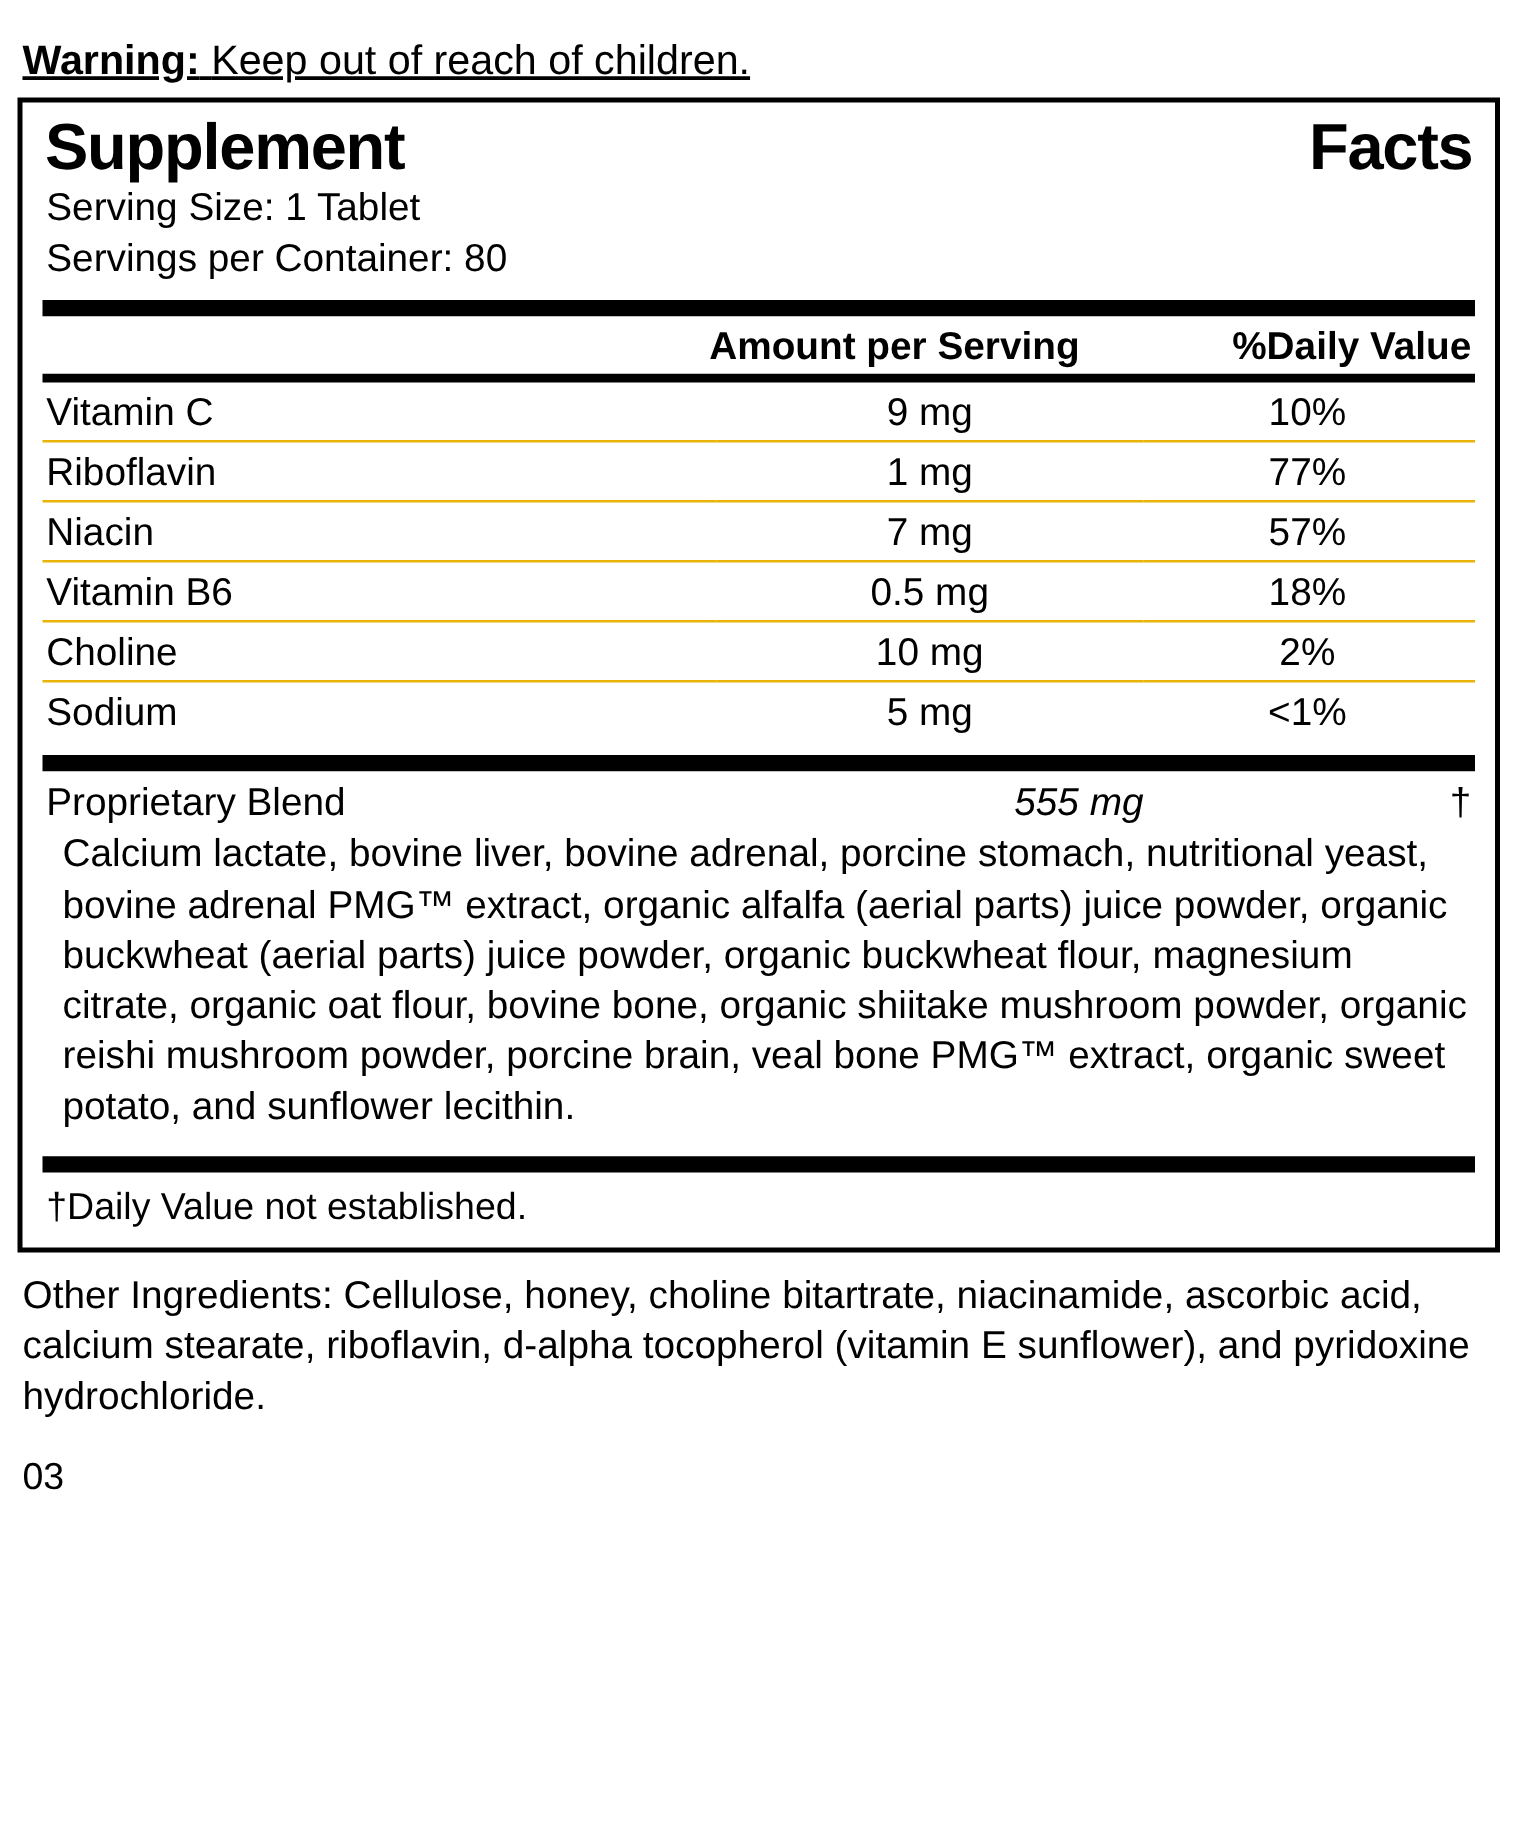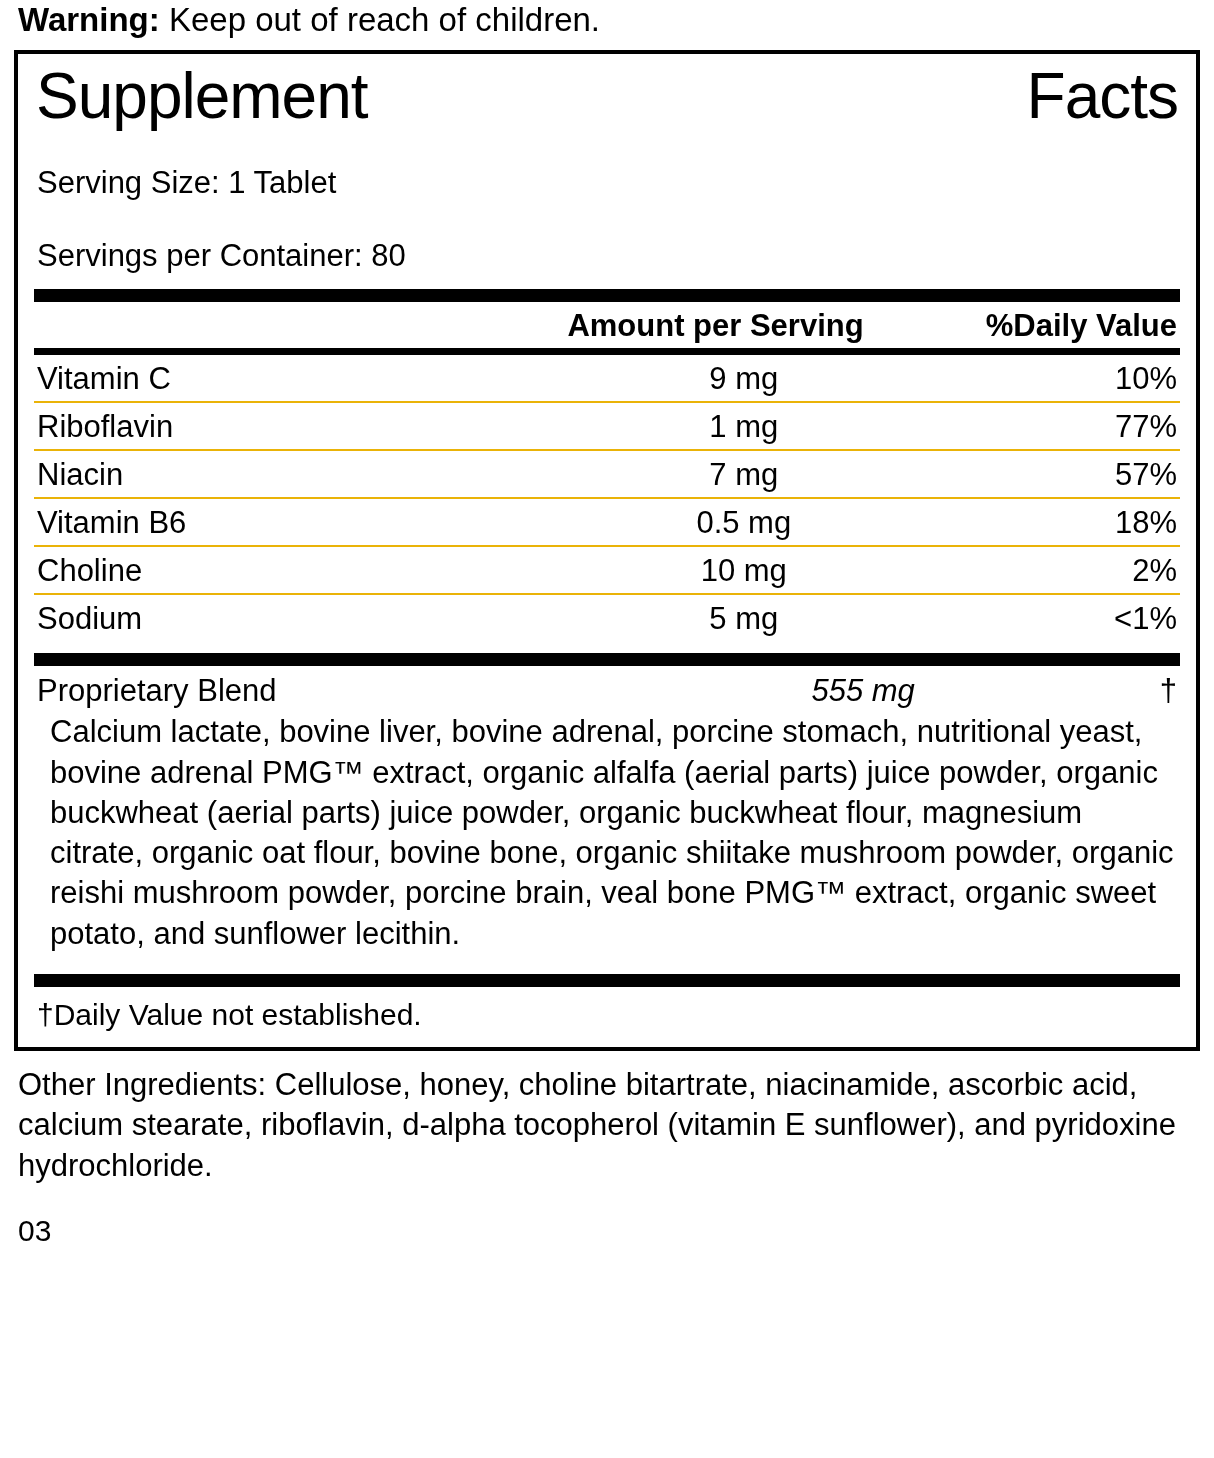--- a/index.html
+++ b/index.html
@@ -19,50 +19,50 @@
     width: 1214px;
     height: 1458px;
     box-sizing: border-box;
     padding: 0 14px;
   }
 
   
   .warning {
     font-size: 33px;
     line-height: 1.1;
-    padding: 2px 0 12px 4px;
+    padding: 30px 0 12px 4px;
     white-space: nowrap;
+    text-decoration: underline;
   }
   .warning .lbl {
     font-weight: bold;
   }
 
   
   .panel {
     border: 4px solid #000;
     box-sizing: border-box;
     padding: 6px 16px 10px 16px;
   }
 
   .sf-title {
-    font-size: 64px;
-    font-weight: normal;
+    font-size: 52px;
+    font-weight: bold;
     letter-spacing: -1px;
     line-height: 1.08;
     display: flex;
     justify-content: space-between;
     padding: 2px 2px 0 2px;
     align-items: center;
   }
 
   .serving-line {
     font-size: 31px;
     line-height: 1.32;
     padding-left: 3px;
-    margin-top: 32px;
   }
 
   .rule-thick {
     height: 13px;
     background: #000;
     margin: 12px 0 0 0;
   }
   .rule-med {
     height: 7px;
     background: #000;
@@ -76,21 +76,21 @@
     table-layout: fixed;
   }
   table.facts td {
     font-size: 31px;
     line-height: 1.0;
     padding: 8px 0 7px 0;
     vertical-align: bottom;
   }
   .col-name  { width: 47%; text-align: left; padding-left: 3px !important; }
   .col-amt   { width: 30%; text-align: center; }
-  .col-dv    { width: 23%; text-align: right; padding-right: 3px !important; }
+  .col-dv    { width: 23%; text-align: center; padding-right: 3px !important; }
 
   .hdr td {
     font-weight: bold;
     font-size: 32px;
     padding: 10px 0 10px 0;
   }
   .hdr .col-amt { padding-right: 46px !important;}
   .hdr .col-dv  { text-align: right; }
 
   tr.row td { border-bottom: 2px solid #eab308; }

